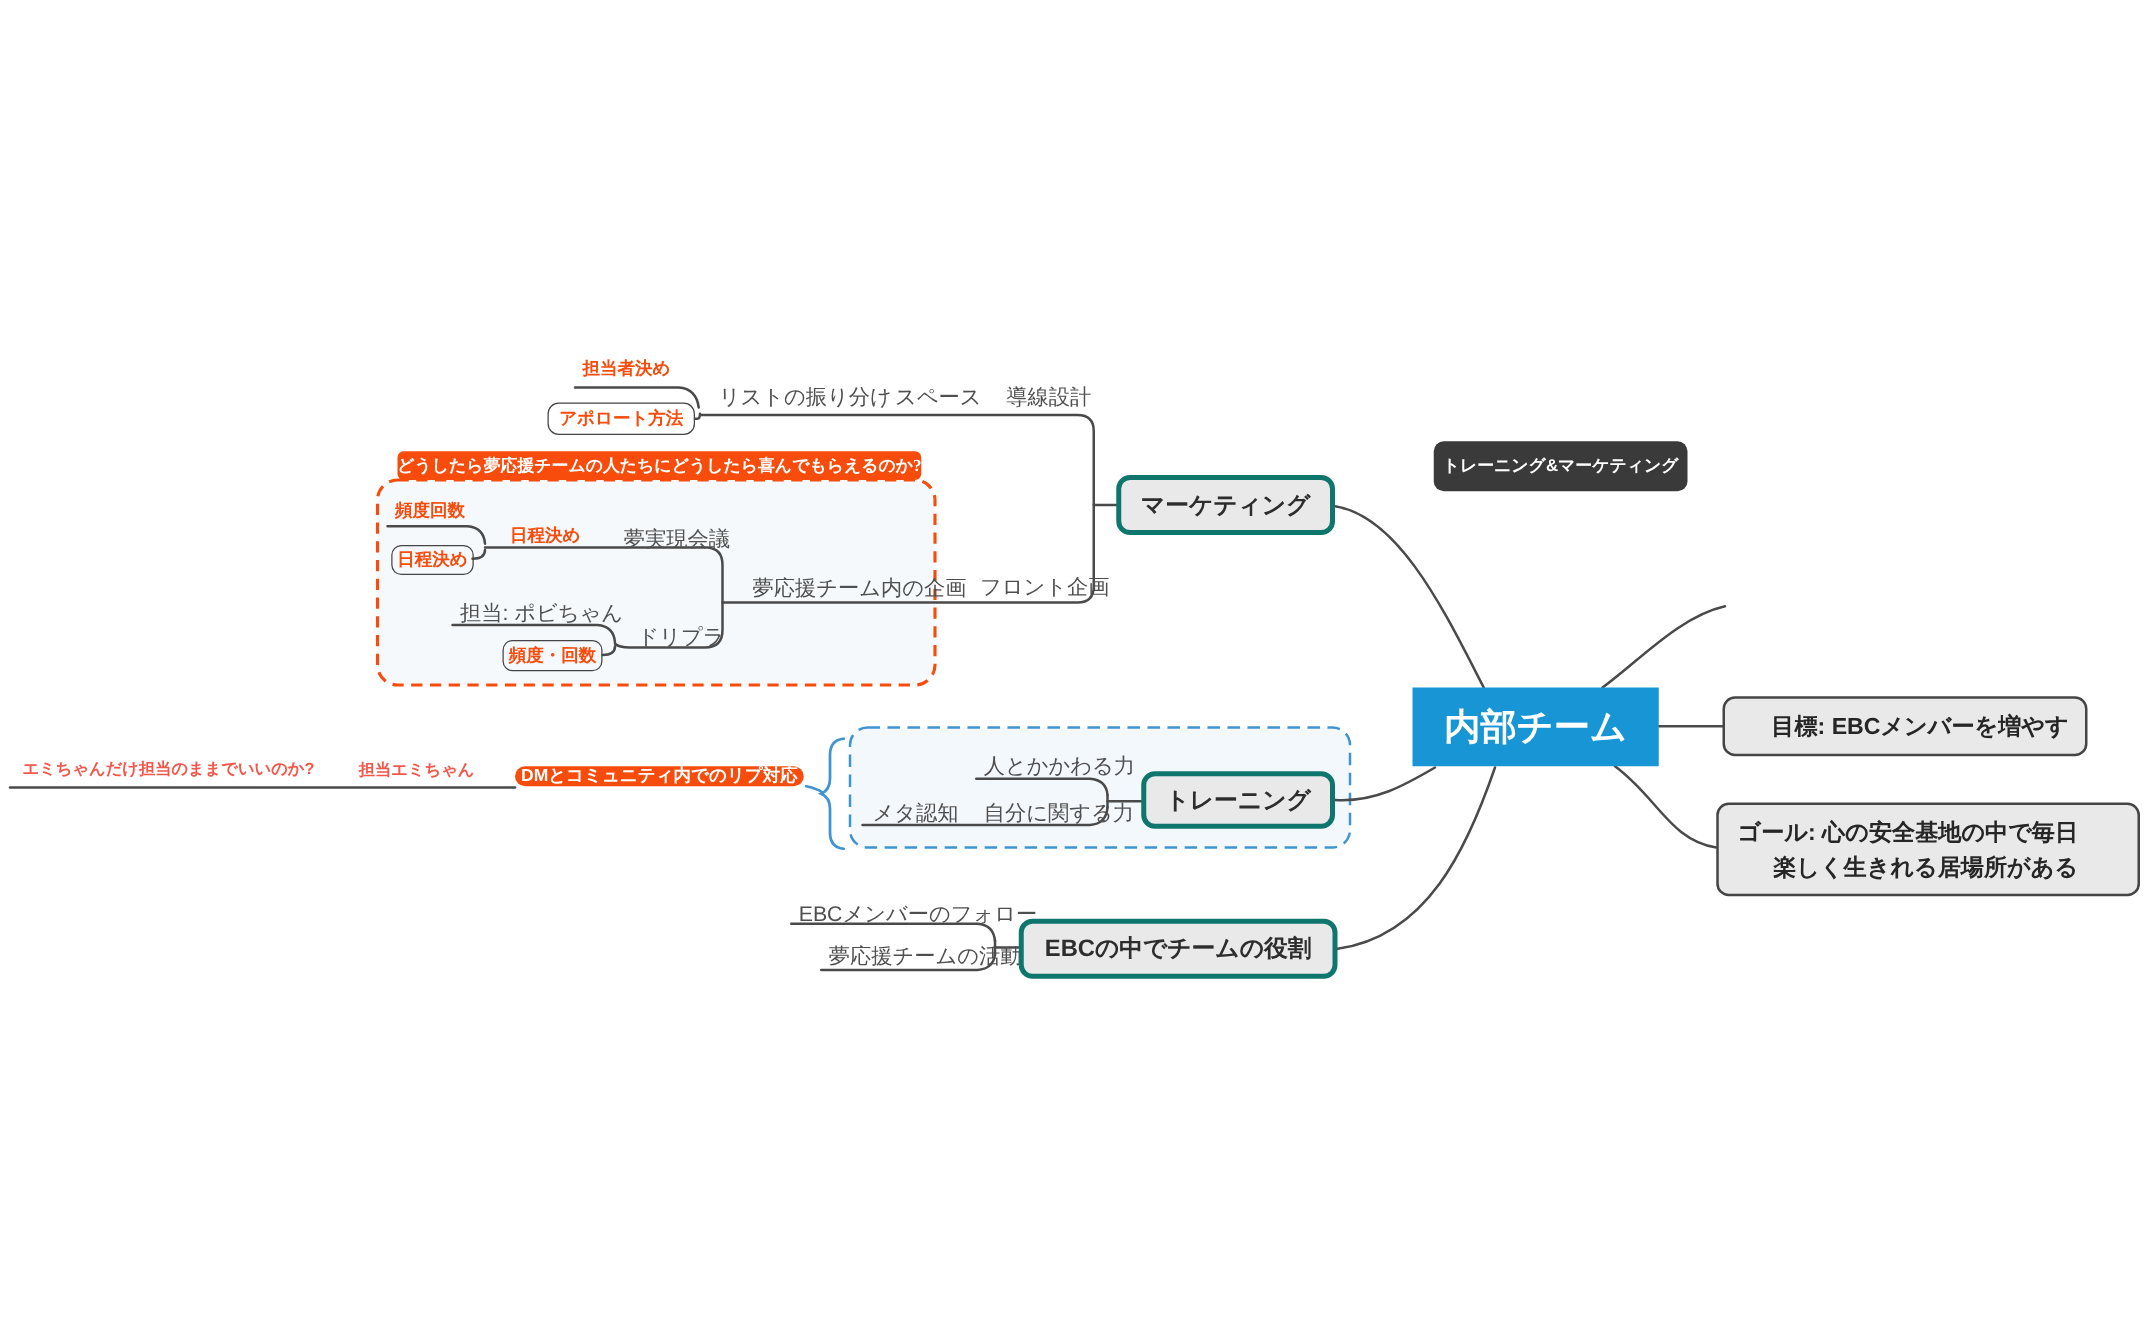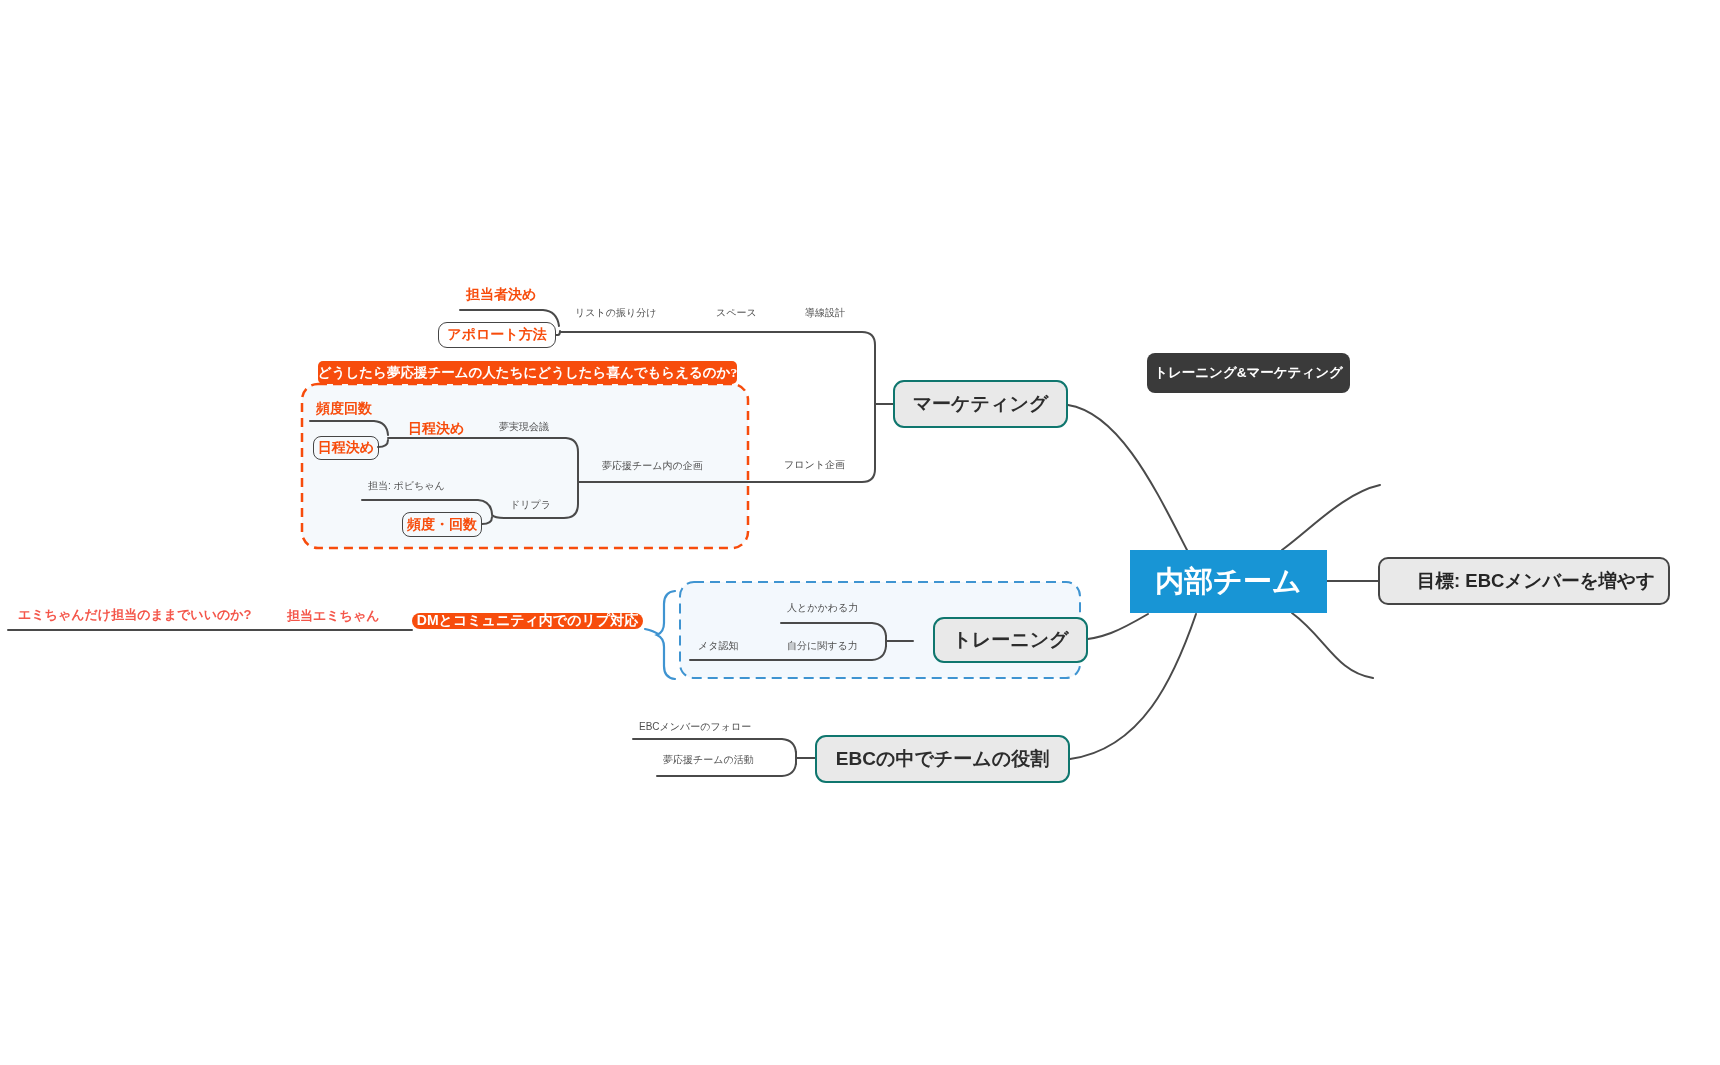--- a/index.html
+++ b/index.html
@@ -1,27 +1,27 @@
 <!DOCTYPE html>
 <html><head>
 <meta charset="utf-8">
 <style>
   html,body{margin:0;padding:0;background:#ffffff;}
   body{font-family:"Liberation Sans","DejaVu Sans",sans-serif;}
   #canvas{position:relative;width:1720px;height:1065px;overflow:hidden;background:#ffffff;text-align:right;}
   #links{position:absolute;left:0;top:0;}
   .abs{position:absolute;white-space:nowrap;}
-  .t-gray{font-size:10px;color:#4f4f4f;}
+  .t-gray{font-size:17px;color:#4f4f4f;}
   .t-red{font-size:14px;font-weight:700;color:#f74c0c;}
   .t-salmon{font-size:13px;font-weight:700;color:#f4564a;}
   .outline-box{display:flex;align-items:center;justify-content:center;
      border:1.8px solid #454545;border-radius:9px;background:transparent;
      font-size:14px;font-weight:700;color:#f74c0c;box-sizing:border-box;}
   .gray-node{display:flex;align-items:center;justify-content:center;
-     background:#e9e9e9;border:2px solid #0f766e;border-radius:11px;
+     background:#e9e9e9;border:4px solid #0f766e;border-radius:11px;
      font-size:19px;font-weight:600;color:#2d2d2d;box-sizing:border-box;}
   .gray-card{display:flex;align-items:center;background:#e9e9e9;border:2px solid #454545;
      border-radius:10px;font-size:18.5px;font-weight:700;color:#262626;line-height:1.5;
      padding:0 10px 0 15px;white-space:pre-line;box-sizing:border-box;}
   .fill-red{display:flex;align-items:center;justify-content:center;background:#f74c0c;
      color:#ffffff;font-weight:700;box-sizing:border-box;}
   .root-node{display:flex;align-items:center;justify-content:center;background:#1895d5;
      border-radius:0;color:#ffffff;font-size:29px;font-weight:700;box-sizing:border-box;}
   .dark-label{display:flex;align-items:center;justify-content:center;background:#3a3a3a;
      border-radius:8px;color:#ffffff;font-size:13.5px;font-weight:700;box-sizing:border-box;}
@@ -96,27 +96,29 @@
   <div class="abs t-gray" style="left:602px;top:459px;">夢応援チーム内の企画</div>
   <div class="abs t-gray" style="left:784px;top:458px;">フロント企画</div>
 
   <div class="abs gray-node" style="left:893px;top:380px;width:175px;height:48px;">マーケティング</div>
 
   <div class="abs dark-label" style="left:1147px;top:353px;width:203px;height:40px;">トレーニング&amp;マーケティング</div>
 
   <div class="abs root-node" style="left:1130px;top:550px;width:197px;height:63px;">内部チーム</div>
 
   <div class="abs gray-card" style="left:1378px;top:557px;width:292px;height:48px;padding-left:37px;">目標: EBCメンバーを増やす</div>
+  <div class="abs gray-card" style="left:1373px;top:642px;width:339px;height:75px;">ゴール: 心の安全基地の中で毎日
+楽しく生きれる居場所がある</div>
 
   <div class="abs t-salmon" style="left:18px;top:606px;">エミちゃんだけ担当のままでいいのか?</div>
   <div class="abs t-salmon" style="left:287px;top:607px;">担当エミちゃん</div>
   <div class="abs fill-red" style="left:412px;top:613px;width:231px;height:16px;border-radius:14px;font-size:14px;">DMとコミュニティ内でのリプ対応</div>
 
   <div class="abs t-gray" style="left:787px;top:601px;">人とかかわる力</div>
   <div class="abs t-gray" style="left:698px;top:639px;">メタ認知</div>
   <div class="abs t-gray" style="left:787px;top:639px;">自分に関する力</div>
-  <div class="abs gray-node" style="left:913px;top:617px;width:155px;height:46px;margin-left:20px;">トレーニング</div>
+  <div class="abs gray-node" style="left:913px;top:617px;width:155px;height:46px;">トレーニング</div>
 
   <div class="abs t-gray" style="left:639px;top:720px;">EBCメンバーのフォロー</div>
   <div class="abs t-gray" style="left:663px;top:753px;">夢応援チームの活動</div>
   <div class="abs gray-node" style="left:815px;top:735px;width:255px;height:48px;font-weight:700;">EBCの中でチームの役割</div>
 
 </div>
 
 </body></html>

